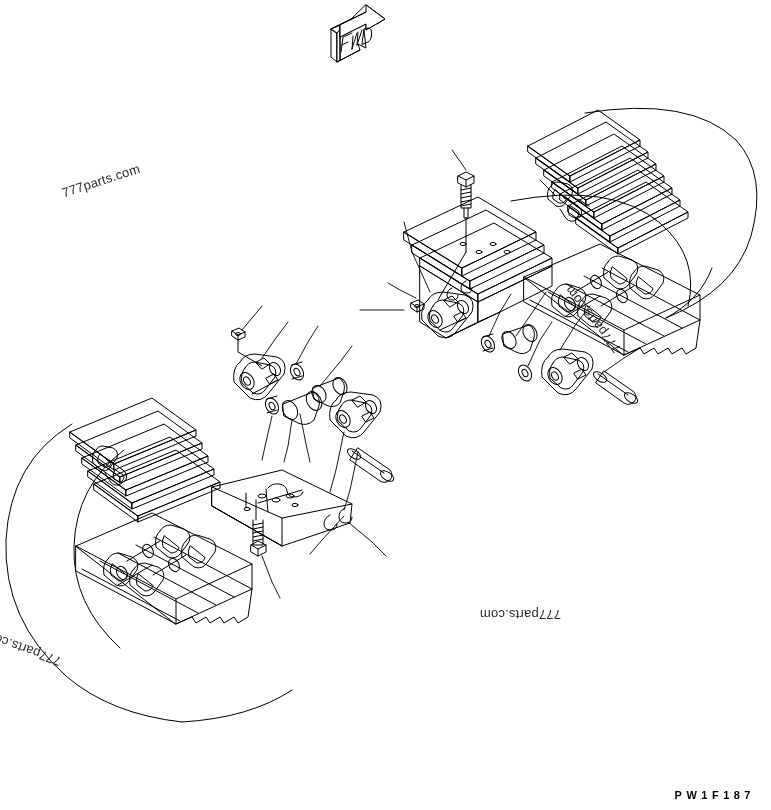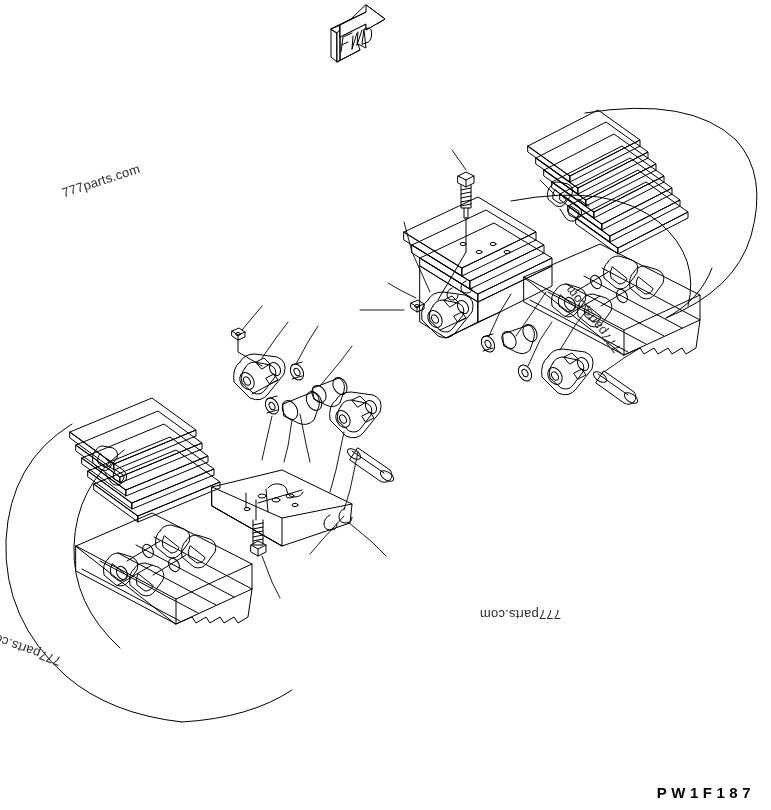--- a/index.html
+++ b/index.html
@@ -4,21 +4,21 @@
 <style>
   html,body{margin:0;padding:0;background:#fff;}
   body{width:771px;height:810px;position:relative;overflow:hidden;
        font-family:"Liberation Sans",sans-serif;}
   #stage{position:absolute;left:0;top:0;width:771px;height:810px;}
   svg.layer{position:absolute;left:0;top:0;width:771px;height:810px;}
   .wm{position:absolute;white-space:nowrap;color:#2b2b2b;
       font-family:"Liberation Sans",sans-serif;font-size:13px;
       letter-spacing:.2px;}
   #drawing-code{position:absolute;right:16px;bottom:9px;
-      font-family:"Liberation Sans",sans-serif;font-size:15px;
+      font-family:"Liberation Sans",sans-serif;font-size:11px;
       font-weight:bold;letter-spacing:4.5px;color:#000;}
 </style>
 </head>
 <body>
 
 <div id="stage">
 
   <svg class="layer" viewBox="0 0 771 810">
     <g fill="none" stroke="#000" stroke-width="1" stroke-linejoin="round" stroke-linecap="round">
 

